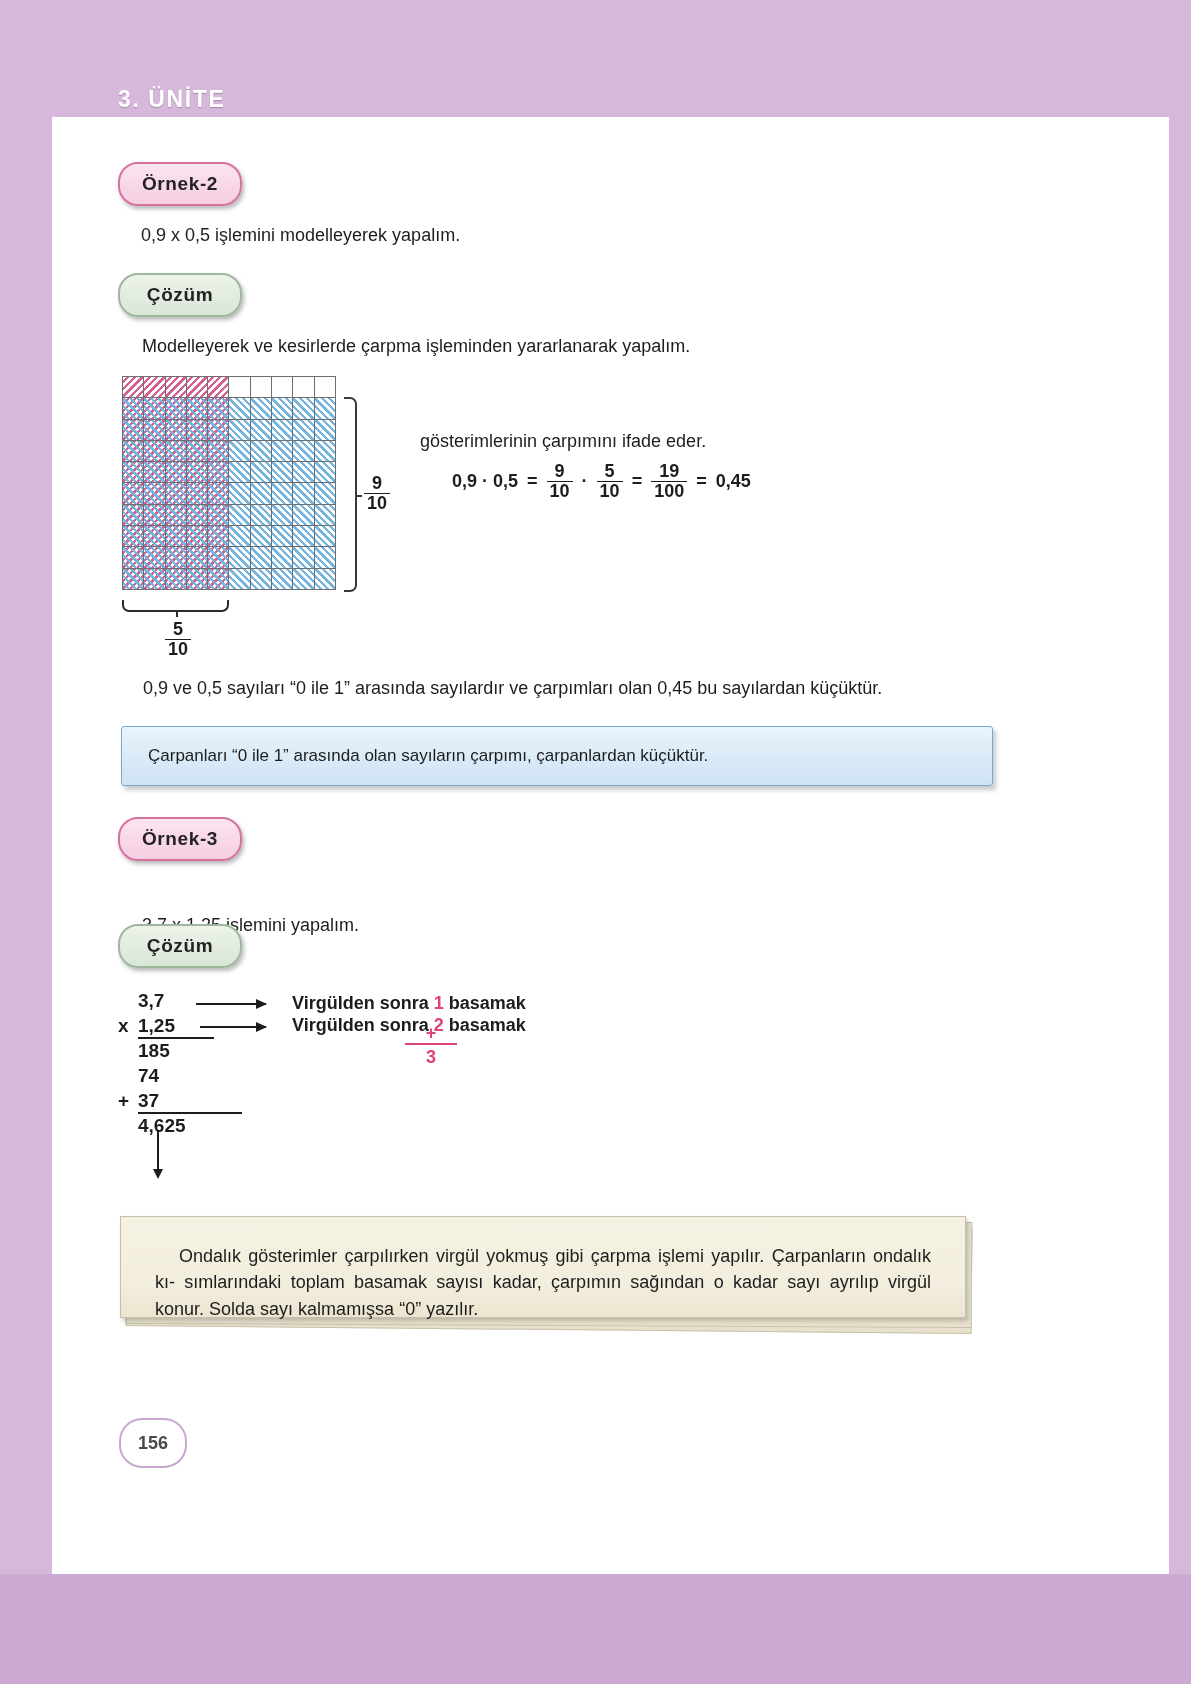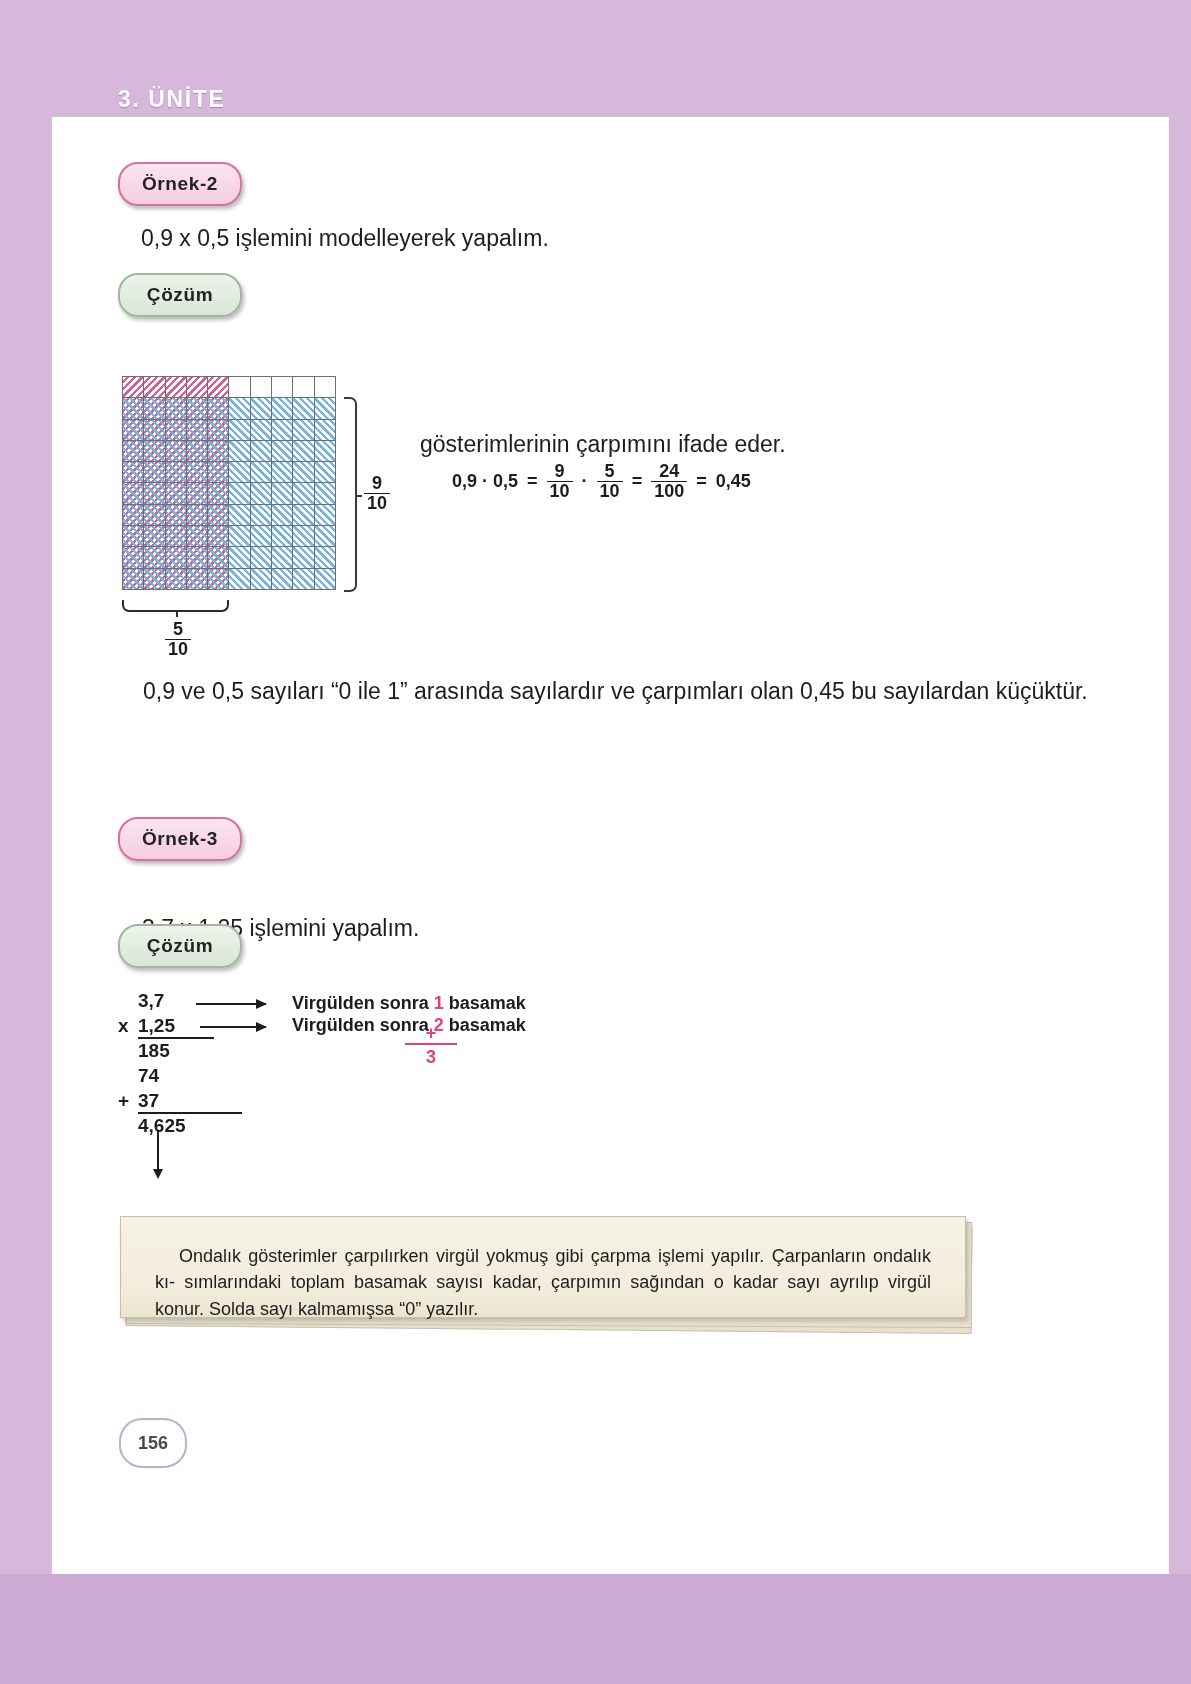--- a/index.html
+++ b/index.html
@@ -89,21 +89,21 @@
     border: 2px solid #d6719f;
   }
   .pill-green {
     background: linear-gradient(180deg,#edf3ea 0%, #e2ece0 55%, #d9e6d7 100%);
     border: 2px solid #9fb79c;
   }
 
   
   .btext {
     position: absolute;
-    font-size: 23px;
+    font-size: 18px;
     color: #1d1d1d;
     line-height: 1.45;
   }
 
   
   .model-wrap {
     position: absolute;
     left: 122px;
     top: 376px;
     width: 214px;
@@ -392,20 +392,21 @@
   <div class="paper"></div>
 
   <div class="unit-label">3. ÜNİTE</div>
 
   <div class="pill pill-pink" style="left:118px; top:162px; width:120px;">Örnek-2</div>
 
   <div class="btext" style="left:141px; top:222px;">0,9 x 0,5 işlemini modelleyerek yapalım.</div>
 
   <div class="pill pill-green" style="left:118px; top:273px; width:120px;">Çözüm</div>
 
+  <div class="btext" style="left:142px; top:333px;">Modelleyerek ve kesirlerde çarpma işleminden yararlanarak yapalım.</div>
 
   <div class="model-wrap">
     <div class="grid" id="model-grid">
         <div class="cell red"></div>
         <div class="cell red"></div>
         <div class="cell red"></div>
         <div class="cell red"></div>
         <div class="cell red"></div>
         <div class="cell"></div>
         <div class="cell"></div>
@@ -530,29 +531,32 @@
       <span class="num">9</span>
       <span class="den">10</span>
     </span>
     <span>·</span>
     <span class="frac">
       <span class="num">5</span>
       <span class="den">10</span>
     </span>
     <span>=</span>
     <span class="frac">
-      <span class="num">24</span>
+      <span class="num">19</span>
       <span class="den">100</span>
     </span>
     <span>=</span>
     <span>0,45</span>
   </div>
 
   <div class="btext" style="left:143px; top:675px;">0,9 ve 0,5 sayıları “0 ile 1” arasında sayılardır ve çarpımları olan 0,45 bu sayılardan küçüktür.</div>
 
+  <div class="callout-blue">
+    <span class="txt">Çarpanları “0 ile 1” arasında olan sayıların çarpımı, çarpanlardan küçüktür.</span>
+  </div>
 
   <div class="pill pill-pink" style="left:118px; top:817px; width:120px;">Örnek-3</div>
 
   <div class="btext" style="left:142px; top:876px;margin-top:36px;">3,7 x 1,25 işlemini yapalım.</div>
 
   <div class="pill pill-green" style="left:118px; top:924px; width:120px;">Çözüm</div>
 
   <div class="mul">
     <div class="row">
       <span class="op"></span>

